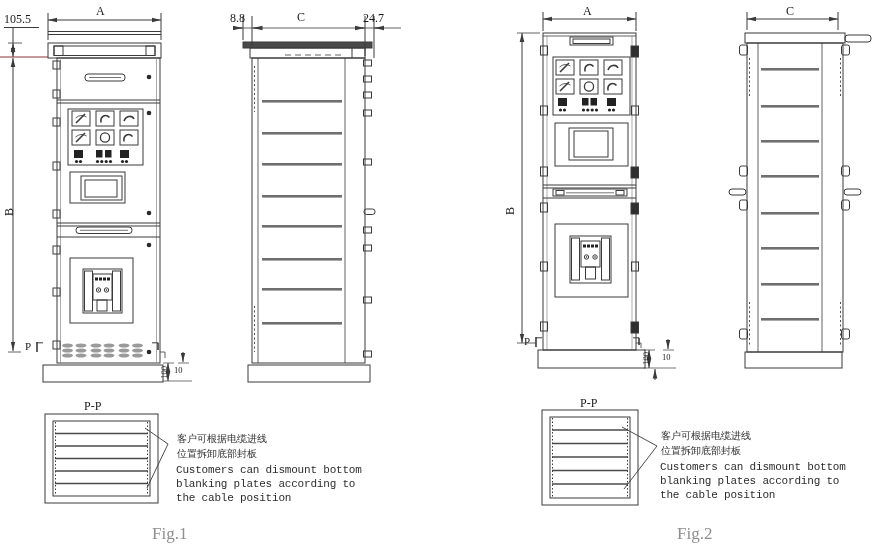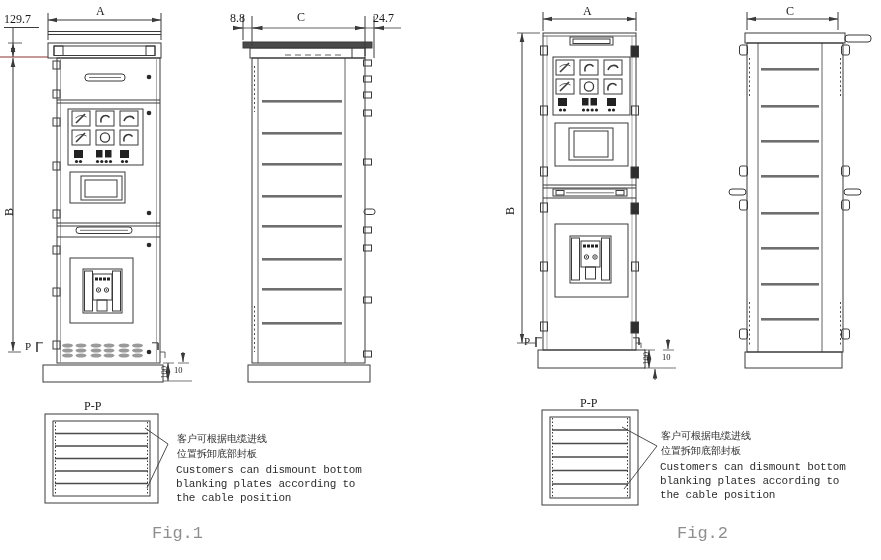--- a/index.html
+++ b/index.html
@@ -5,21 +5,21 @@
   html,body{margin:0;padding:0;background:#fff;}
   .canvas{position:relative;width:881px;height:560px;background:#ffffff;overflow:hidden;
           font-family:"Liberation Serif",serif;}
   .canvas svg{position:absolute;left:0;top:0;}
   .lbl{position:absolute;color:#1a1a1a;white-space:nowrap;line-height:1;}
   .dim{font-family:"Liberation Serif",serif;font-size:12px;}
   .dim-sm{font-family:"Liberation Serif",serif;font-size:8.5px;}
   .rot{transform:rotate(-90deg);transform-origin:center;text-align:center;}
   .zh{font-family:"DejaVu Sans",sans-serif;font-size:10px;color:#2d2d2d;}
   .en{font-family:"Liberation Mono",monospace;font-size:11px;color:#2d2d2d;letter-spacing:-0.2px;}
-  .caption{font-family:Liberation Mono, monospace;font-size:17px;color:#8e8e8e;}
+  .caption{font-family:Liberation Serif, serif;font-size:17px;color:#8e8e8e;}
 </style>
 </head>
 <body>
 
 <div class="canvas">
 
 <svg width="881" height="560" viewBox="0 0 881 560">
   <defs>
     <marker id="ae" markerUnits="userSpaceOnUse" markerWidth="10" markerHeight="7" refX="9.5" refY="3.5" orient="auto">
       <path d="M0,1.2 L9.5,3.5 L0,5.8 Z" fill="#3a3a3a"></path>
@@ -437,26 +437,26 @@
       <line x1="552.5" y1="418" x2="552.5" y2="497" stroke-dasharray="1.5 2" stroke-width="1"></line>
       <line x1="627.5" y1="418" x2="627.5" y2="497" stroke-dasharray="1.5 2" stroke-width="1"></line>
       <g stroke-width="0.9">
         <line x1="657" y1="446" x2="622" y2="427"></line>
         <line x1="657" y1="446" x2="624" y2="489"></line>
       </g>
     </g>
   </g>
 </svg>
 
-<div class="lbl dim" style="left:4px;top:13px;">129.7</div>
+<div class="lbl dim" style="left:4px;top:13px;">105.5</div>
 <div class="lbl dim" style="left:96px;top:5px;">A</div>
 <div class="lbl dim rot" style="left:1px;top:206px;width:16px;">B</div>
 <div class="lbl dim" style="left:230px;top:12px;text-align:right;">8.8</div>
 <div class="lbl dim" style="left:297px;top:11px;">C</div>
-<div class="lbl dim" style="left:373px;top:12px;">24.7</div>
+<div class="lbl dim" style="left:363px;top:12px;">24.7</div>
 <div class="lbl dim" style="left:25px;top:341px;font-size:11px;">P</div>
 <div class="lbl dim-sm rot" style="left:156px;top:368px;width:16px;">100</div>
 <div class="lbl dim-sm" style="left:174px;top:366px;">10</div>
 <div class="lbl dim" style="left:84px;top:400px;">P-P</div>
 <div class="lbl zh" style="left:177px;top:434px;">客户可根据电缆进线</div>
 <div class="lbl zh" style="left:177px;top:449px;">位置拆卸底部封板</div>
 <div class="lbl en" style="left:176px;top:465px;">Customers can dismount bottom</div>
 <div class="lbl en" style="left:176px;top:479px;">blanking plates according to</div>
 <div class="lbl en" style="left:176px;top:493px;">the cable position</div>
 <div class="lbl caption" style="left:152px;top:525px;">Fig.1</div>

